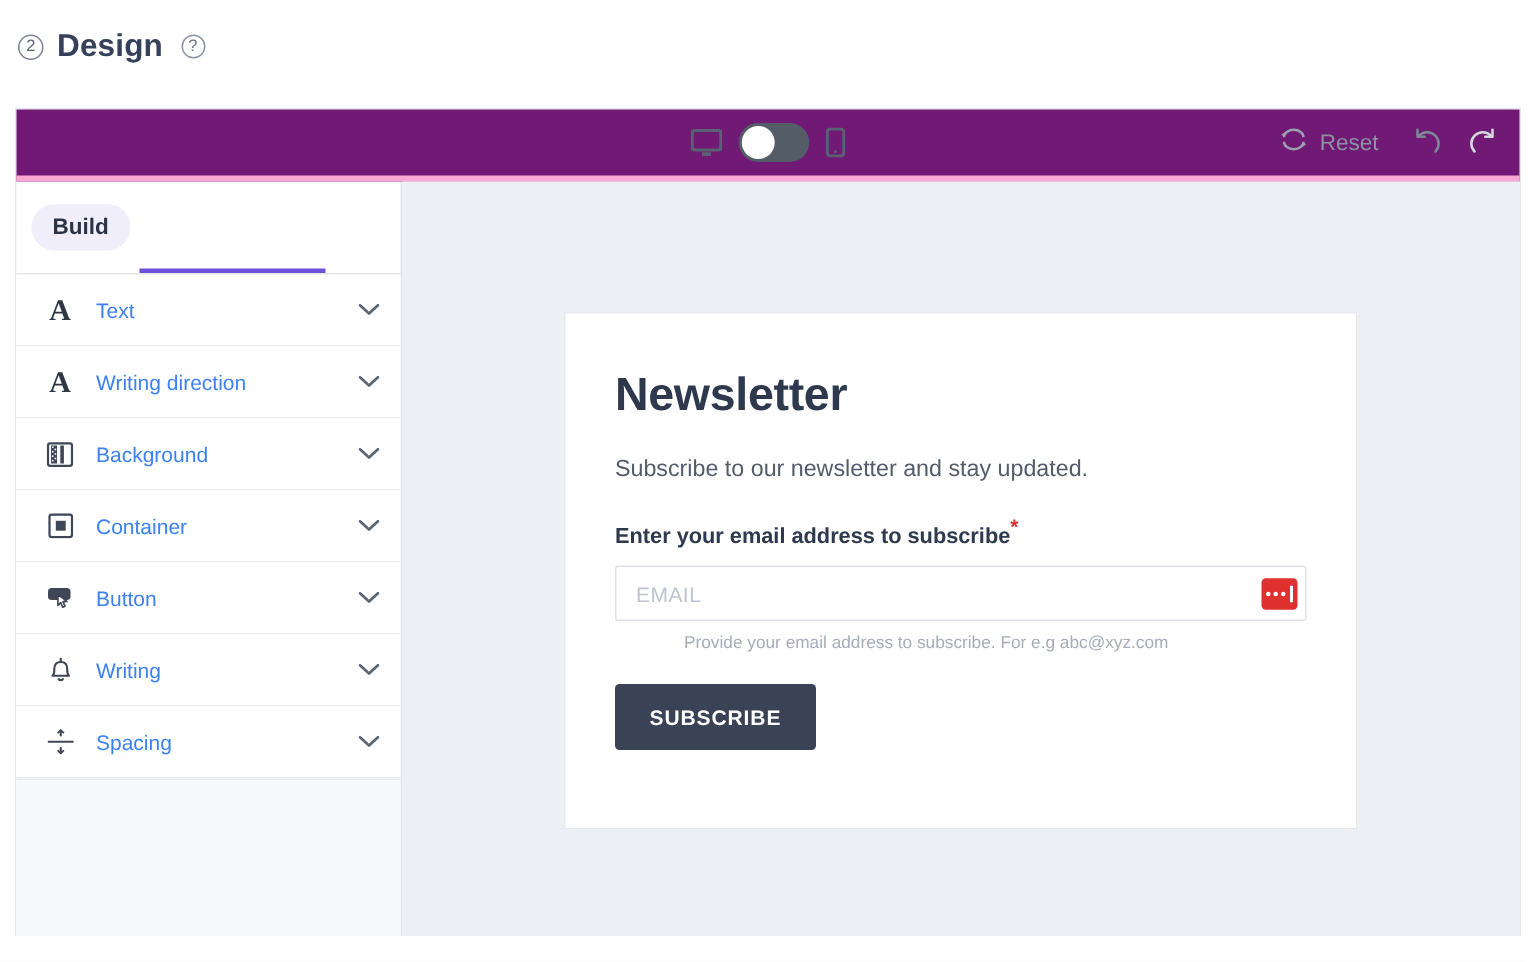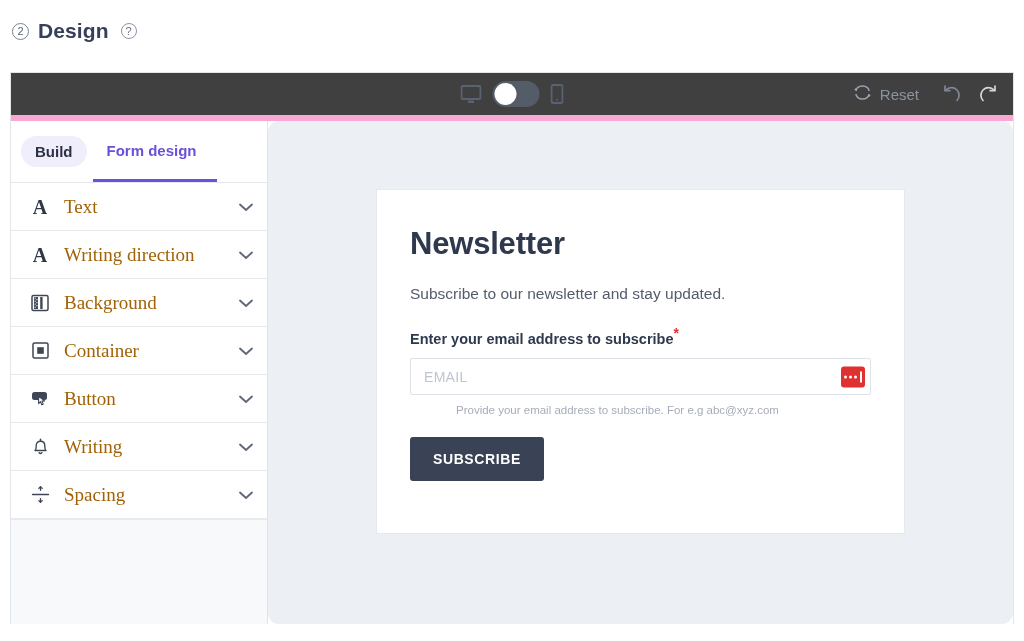--- a/index.html
+++ b/index.html
@@ -38,21 +38,21 @@
     position: absolute; left: 10px; top: 72px;
     width: 1004px; height: 552px;
     background: #fff;
     border: 1px solid #e2e5ea;
     border-bottom: none;
   }
 
   
   .toolbar {
     position: relative; height: 48px; width: 100%;
-    border-bottom: 6px solid #f9a8d4; background: #404040;
+    border-bottom: 4px solid #f9a8d4; background: #701a75;
   }
   .device-toggle {
     position: absolute; left: 50%; top: 50%; transform: translate(-50%, -50%);
     display: flex; align-items: center; gap: 11px;
   }
   .icon-desktop, .icon-mobile { display: block; }
   .switch {
     width: 47px; height: 26px; border-radius: 13px; background: #535c67;
     position: relative; cursor: pointer;
   }
@@ -100,28 +100,28 @@
     background: #6c4fdb;
   }
   .nav-list { display: flex; flex-direction: column; }
   .nav-item {
     height: 48px; display: flex; align-items: center;
     padding: 0 14px 0 19px; gap: 14px;
     border-bottom: 1px solid #e7eaef; cursor: pointer; background: #fff;
   }
   .nav-icon { width: 20px; flex: 0 0 20px; display: flex; justify-content: center; align-items: center; color: #3f4756; }
   .nav-icon .serif-a { font-family: "Liberation Serif", serif; font-size: 20px; font-weight: bold; color: #2f3744; line-height: 1; }
-  .nav-label { flex: 1; font-size: 19px; color: #a16207; font-family: Liberation Serif, serif; }
+  .nav-label { flex: 1; font-size: 14px; color: #3b82f6; }
   .chev { width: 14px; flex: 0 0 14px; color: #5d6575; }
   .sidebar-filler { flex: 1; background: #f8f9fb; border-top: 1px solid #e7eaef; }
 
   
   .canvas {
     flex: 1; background: #eceff4; position: relative;
-    display: flex; justify-content: center; padding-top: 68px; border-radius: 11px;
+    display: flex; justify-content: center; padding-top: 87px;
   }
   .form-card {
     width: 529px; background: #fff; border: 1px solid #e6e9ee;
     padding: 36px 33px 38px 33px; height: 345px;
   }
   .form-title {
     font-size: 31px; font-weight: bold; color: #2f394e; margin: 0 0 23px 0;
     letter-spacing: -.2px;
   }
   .form-subtitle { font-size: 15.5px; color: #545c6b; margin: 0 0 27px 0; }
@@ -212,21 +212,20 @@
         </span>
       </div>
     </div>
 
     <div class="body-split">
 
       <div class="sidebar">
 
         <div class="tabs">
           <button class="tab tab-build">Build</button>
-          <button class="tab tab-formdesign">Form design</button>
           <span class="tab-underline"></span>
         </div>
 
         <div class="nav-list">
 
           <div class="nav-item">
             <span class="nav-icon">
                 <span class="serif-a">A</span>
               </span>
             <span class="nav-label">Text</span>

